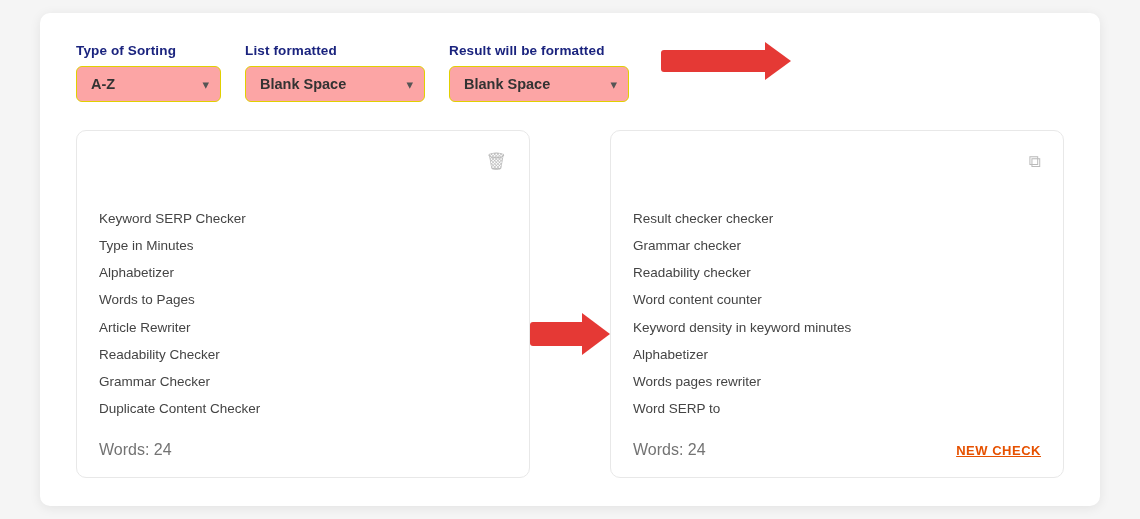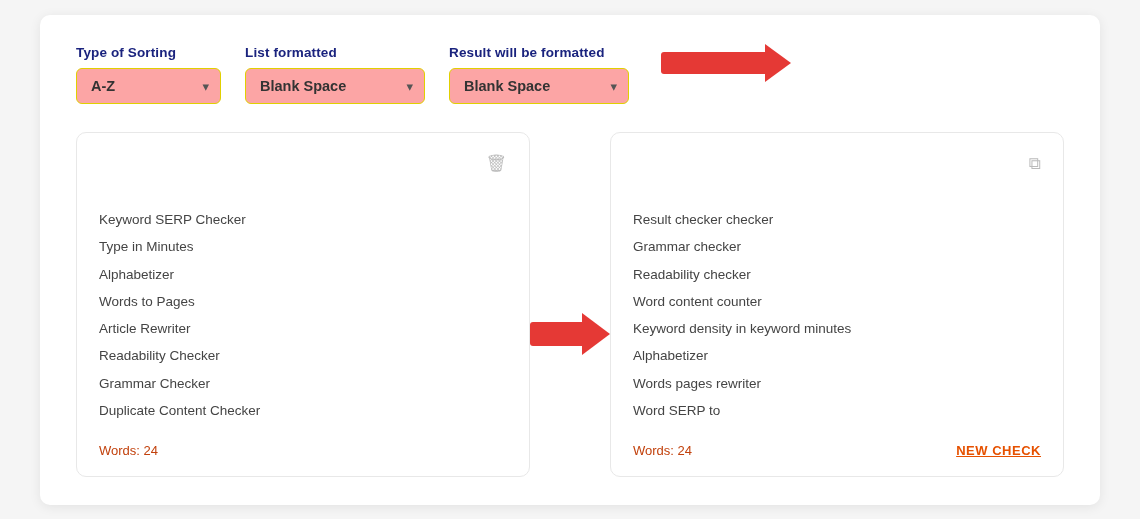--- a/index.html
+++ b/index.html
@@ -124,22 +124,22 @@
       padding: 3.5px 0;
       line-height: 1.5;
     }
     .panel-footer {
       margin-top: 18px;
       display: flex;
       align-items: center;
       justify-content: space-between;
     }
     .words-count {
-      font-size: 13px;
-      color: #c2410c;
+      font-size: 16px;
+      color: #737373;
     }
     .new-check-btn {
       font-size: 13px;
       font-weight: 700;
       color: #e65100;
       background: none;
       border: none;
       cursor: pointer;
       text-transform: uppercase;
       letter-spacing: 0.04em;

